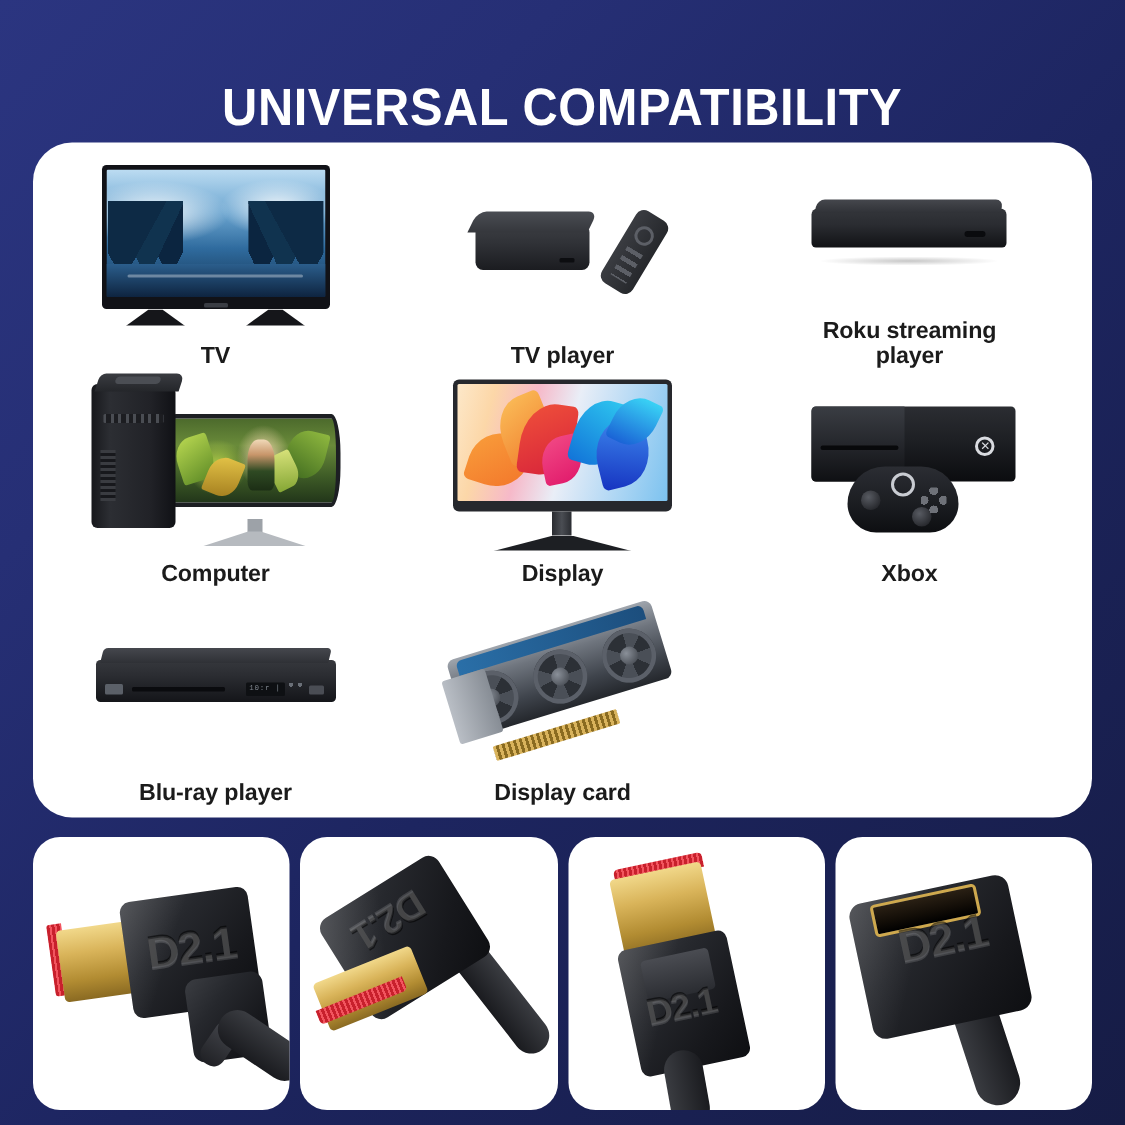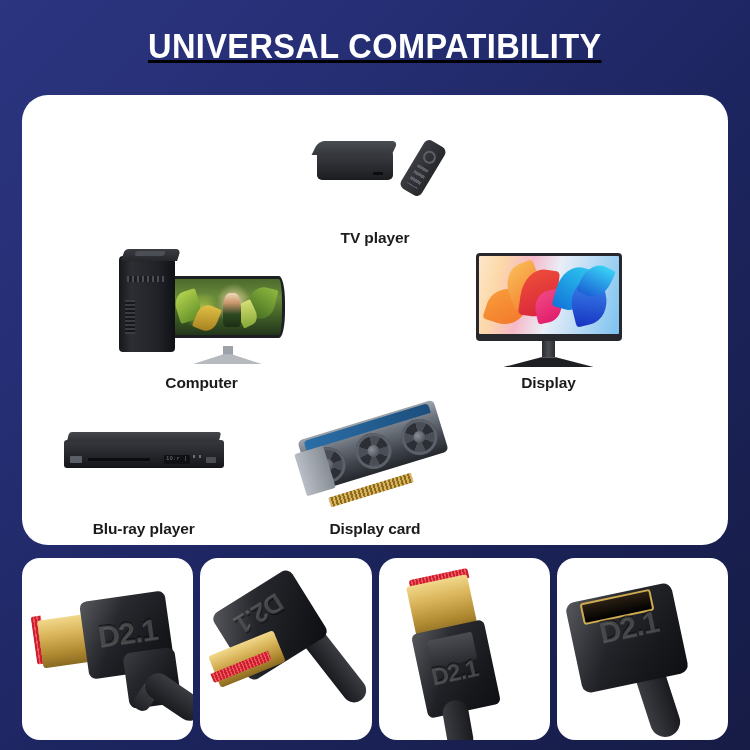--- a/index.html
+++ b/index.html
@@ -9,21 +9,21 @@
     overflow: hidden;
   }
   body {
     background: linear-gradient(135deg, #2b3580 0%, #262f75 25%, #1d2560 55%, #161c45 100%);
     position: relative;
   }
 
   
   .title-bar {
     height: 92px;
-    display: flex; align-items: center; justify-content: center; text-decoration: underline;
+    display: flex; align-items: flex-end; justify-content: center;
   }
   .title {
     color: #ffffff;
     font-size: 35px;
     font-weight: 700;
     letter-spacing: 0.4px;
     transform: scaleX(0.93);
     text-align: center;
     font-family: "Liberation Sans", "DejaVu Sans", sans-serif;
   }
@@ -651,37 +651,68 @@
 
 <div class="title-bar">
   <h1 class="title">UNIVERSAL COMPATIBILITY</h1>
 </div>
 
 <div class="main-card">
   <div class="grid-rows">
 
     <div class="device-row">
 
+      <div class="device-cell">
+        <div class="device-art">
+          <div class="tv">
+            <div class="tv-frame">
+              <div class="tv-screen">
+                <div class="tv-trees-l"></div>
+                <div class="tv-trees-r"></div>
+                <div class="tv-water"></div>
+              </div>
+              <div class="tv-brand"></div>
+            </div>
+            <div class="tv-legs">
+                <div class="tv-leg l"></div>
+                <div class="tv-leg r"></div>
+              </div>
+          </div>
+        </div>
+        <div class="device-label">TV</div>
+      </div>
 
 
       <div class="device-cell">
         <div class="device-art">
           <div class="tvstick">
             <div class="stick-box">
                 <div class="stick-port"></div>
               </div>
             <div class="remote">
                 <div class="remote-circle"></div>
                 <div class="remote-btns"></div>
               </div>
           </div>
         </div>
         <div class="device-label">TV player</div>
       </div>
 
+      <div class="device-cell">
+        <div class="device-art">
+          <div class="roku">
+            <div class="roku-body">
+                <div class="roku-slot"></div>
+              </div>
+            <div class="roku-top"></div>
+            <div class="roku-shadow"></div>
+          </div>
+        </div>
+        <div class="device-label">Roku streaming player</div>
+      </div>
 
     </div>
 
     <div class="device-row">
 
       <div class="device-cell">
         <div class="device-art">
           <div class="computer">
             <div class="curved">
               <div class="curved-screen">
@@ -721,20 +752,36 @@
               <div class="disp-logo"></div>
             </div>
             <div class="disp-neck"></div>
             <div class="disp-base"></div>
           </div>
         </div>
         <div class="device-label">Display</div>
       </div>
 
 
+      <div class="device-cell">
+        <div class="device-art">
+          <div class="xbox">
+            <div class="xbox-body">
+              <div class="xbox-slot"></div>
+              <div class="xbox-logo"></div>
+            </div>
+            <div class="xbox-pad">
+              <div class="xbox-stick-l"></div>
+              <div class="xbox-stick-r"></div>
+              <div class="xbox-abxy"></div>
+            </div>
+          </div>
+        </div>
+        <div class="device-label">Xbox</div>
+      </div>
 
     </div>
 
     <div class="device-row">
 
       <div class="device-cell">
         <div class="device-art">
           <div class="bluray">
             <div class="br-body">
               <div class="br-logo"></div>

